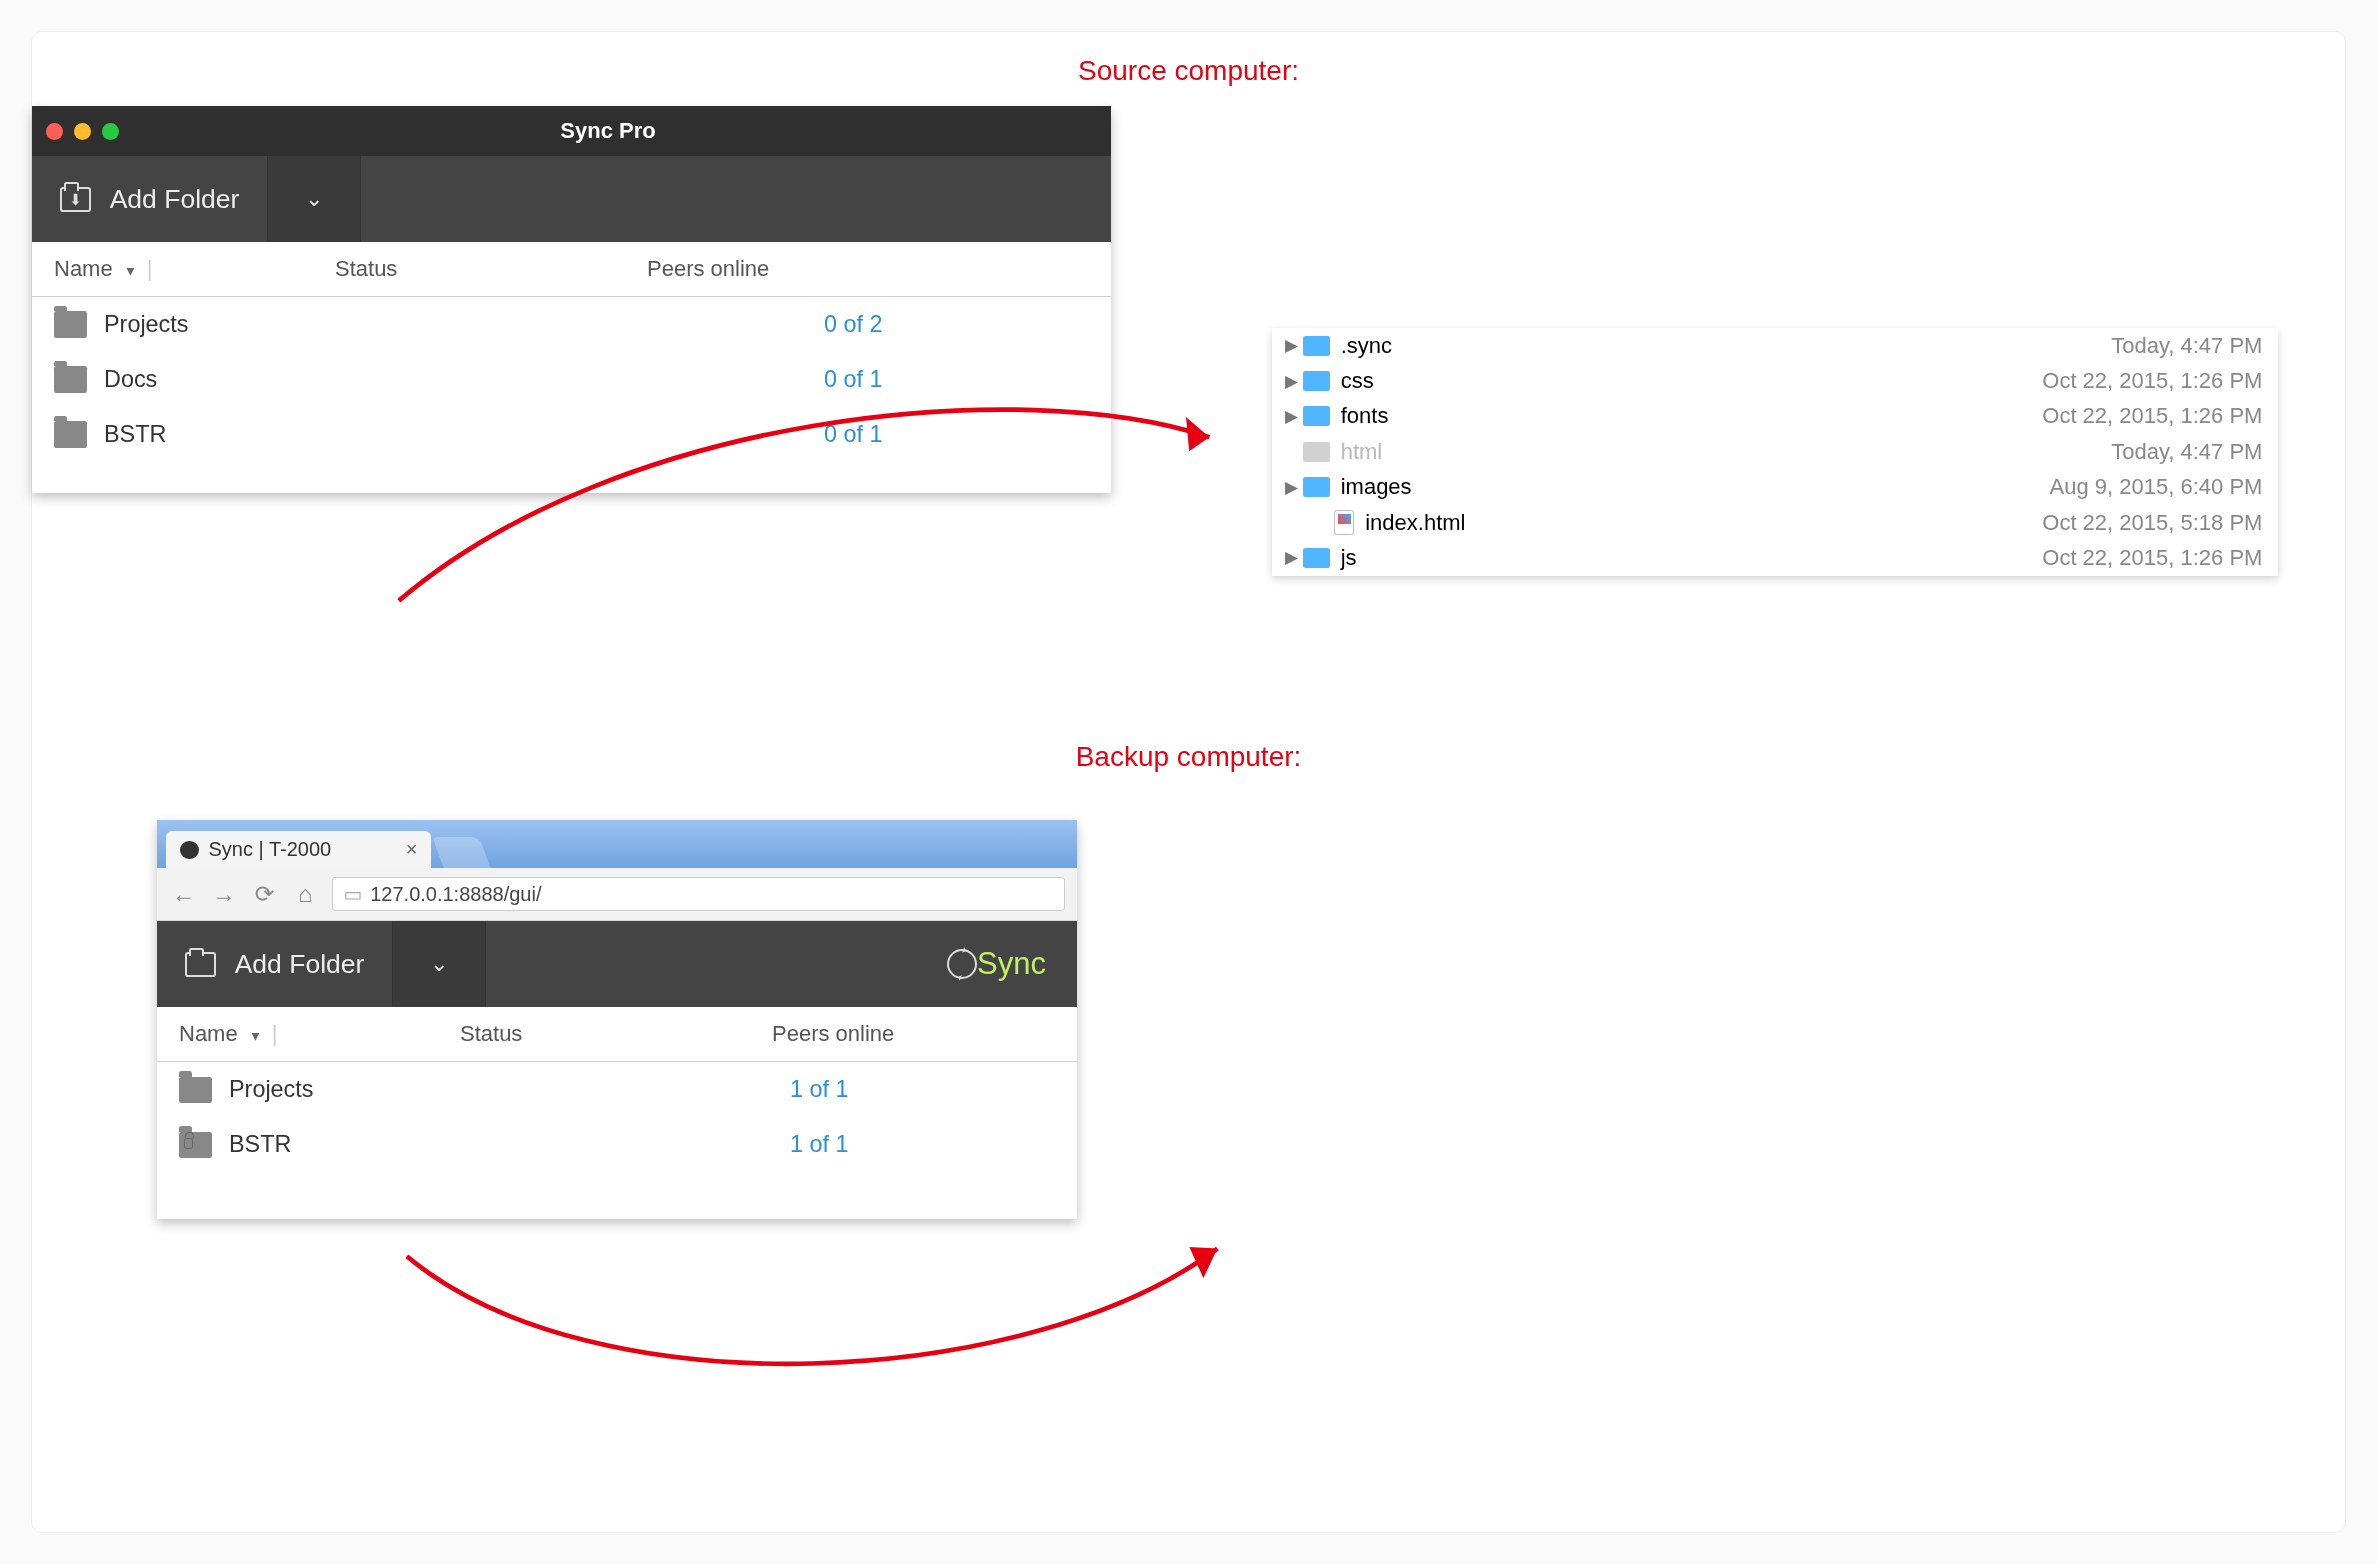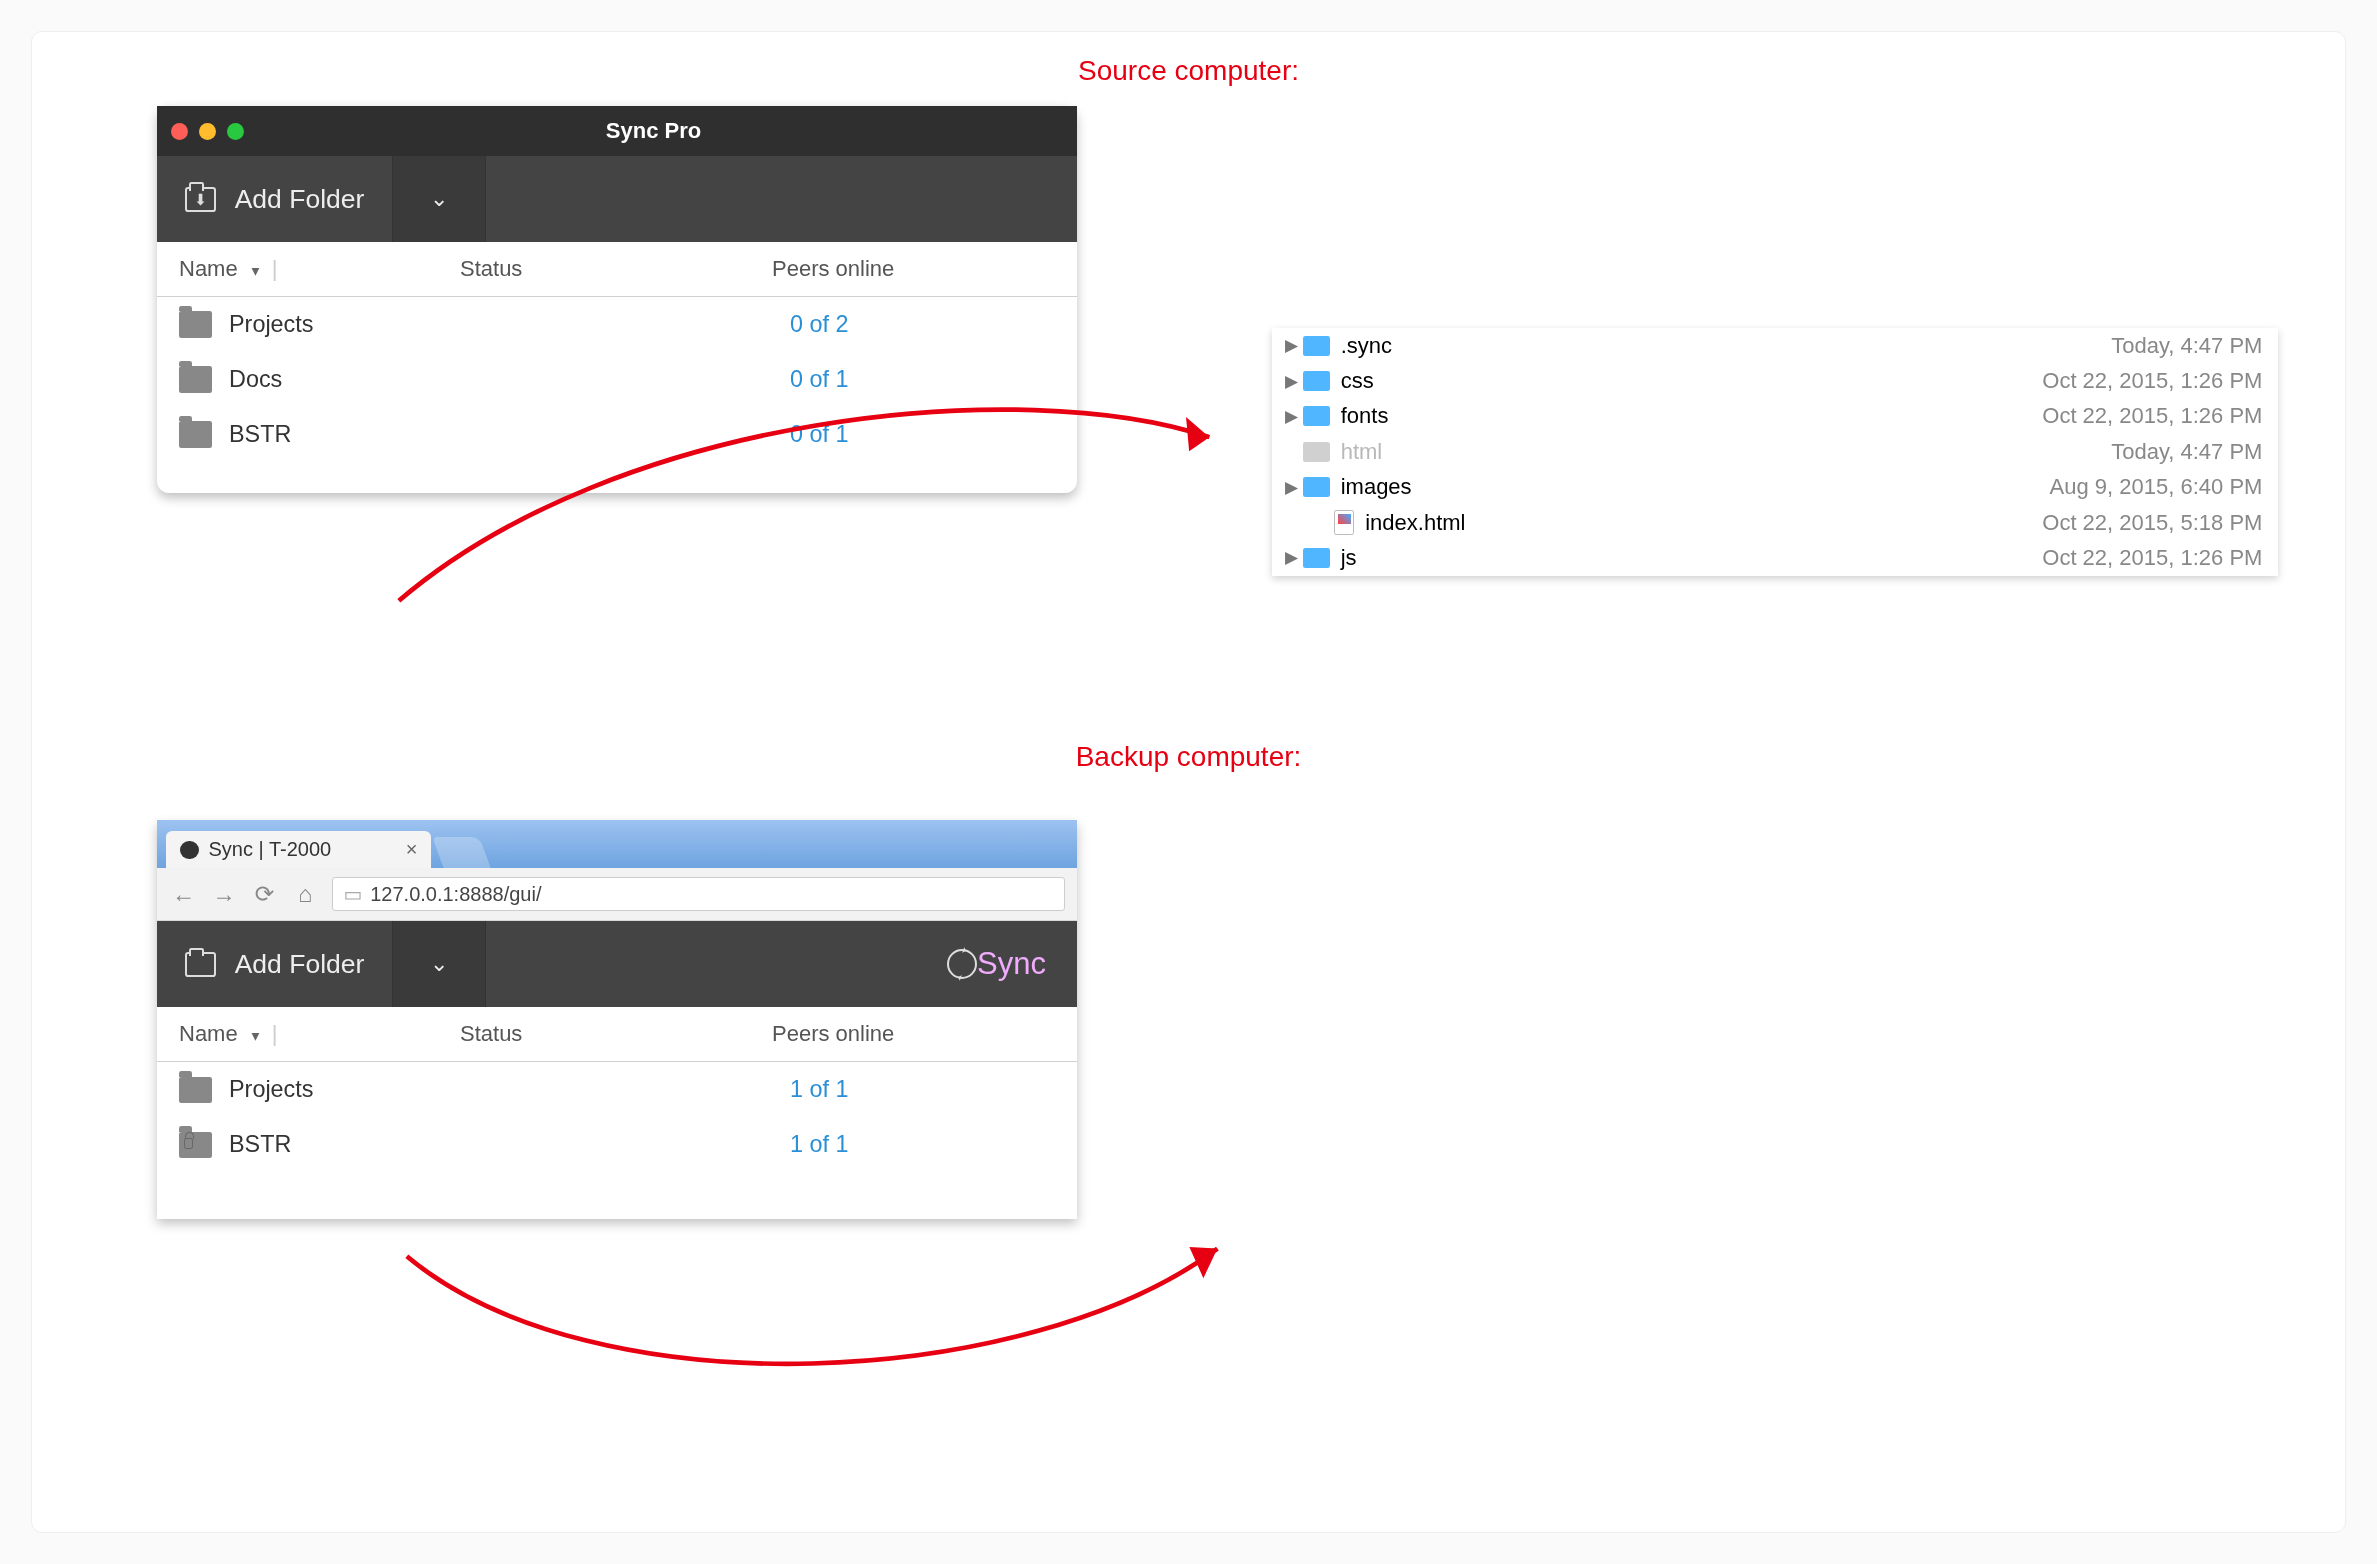--- a/index.html
+++ b/index.html
@@ -19,25 +19,23 @@
     position: relative;
   }
   .section-label {
     color: #e60012;
     font-size: 28px;
     text-align: center;
     margin: 7.8px 0 18.7px;
   }
   
   .syncwin {
-    width: 920px;
+    width: 1079px;
     background: #fff;
     box-shadow: 0 4.7px 11px rgba(0,0,0,.25);
-    margin-left: 125px;
-    border-radius: 12px;
   }
   .syncwin .titlebar {
     background: #2f2f2f;
     height: 50px;
     display: flex;
     align-items: center;
     padding: 0 14px;
   }
   .traffic { display:flex; gap:11px; }
   .dot { width:17px; height:17px; border-radius:50%; }
@@ -51,21 +49,21 @@
   .toolbar .btn-addfolder {
     display:flex; align-items:center; gap:18.7px;
     color:#eee; font-size:26.5px; padding:0 28px;
     height:100%;
   }
   .toolbar .btn-chevron {
     width:94px; height:100%; display:flex; align-items:center; justify-content:center;
     background:#3a3a3a; border-left:0.8px solid #333; border-right:0.8px solid #333;
     color:#eee; font-size:22px;
   }
-  .sync-logo-area { margin-left:auto; padding-right:31px; display:flex; align-items:center; color:#f0abfc; font-size:31px;}
+  .sync-logo-area { margin-left:auto; padding-right:31px; display:flex; align-items:center; color:#bef264; font-size:31px;}
   .folder-plus-icon {
     width:31px; height:25px; border:2.3px solid #ddd; border-radius:3.1px; position:relative;
   }
   .folder-plus-icon::before{
     content:""; position:absolute; top:-6.2px; left:1.6px; width:11px; height:6.2px; background:#444; border:2.3px solid #ddd; border-bottom:none; border-radius:2.3px 2.3px 0 0;
   }
   .folder-plus-icon .down{
     position:absolute; left:7px; top:2.3px; font-size:15.6px; color:#ddd;
   }
   .table-header {

